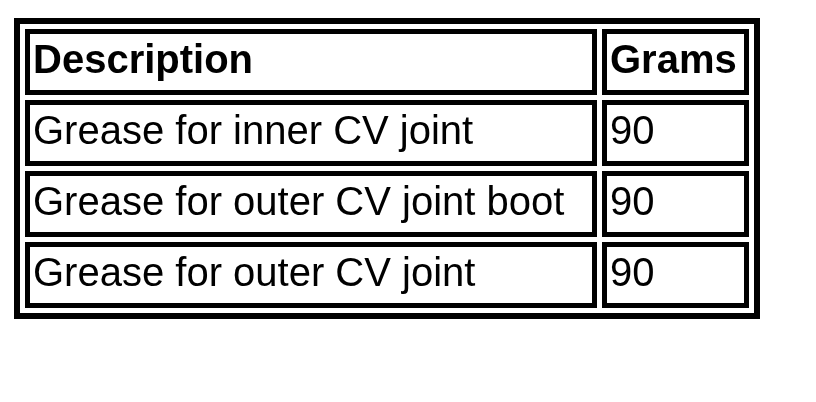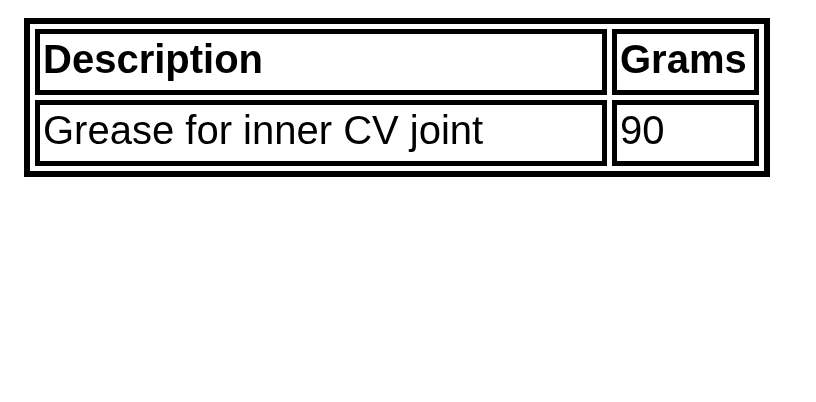--- a/index.html
+++ b/index.html
@@ -9,21 +9,21 @@
   }
   body {
     width: 816px;
     height: 402px;
     position: relative;
     font-family: "Liberation Sans", sans-serif;
     overflow: hidden;
   }
   table.grease-table {
     position: absolute;
-    left: 24px;
+    left: 14px;
     top: 18px;
     border-collapse: separate;
     border-spacing: 5px;
     border: 6px solid #000000;
     background: #ffffff;
     table-layout: fixed;
   }
   .grease-table th,
   .grease-table td {
     border: 5px solid #000000;
@@ -56,14 +56,22 @@
     <tr>
       <th>Description</th>
       <th>Grams</th>
     </tr>
   </thead>
   <tbody>
     <tr>
       <td>Grease for inner CV joint</td>
       <td>90</td>
     </tr>
+    <tr>
+      <td>Grease for outer CV joint boot</td>
+      <td>90</td>
+    </tr>
+    <tr>
+      <td>Grease for outer CV joint</td>
+      <td>90</td>
+    </tr>
   </tbody>
 </table>
 
 </body></html>

